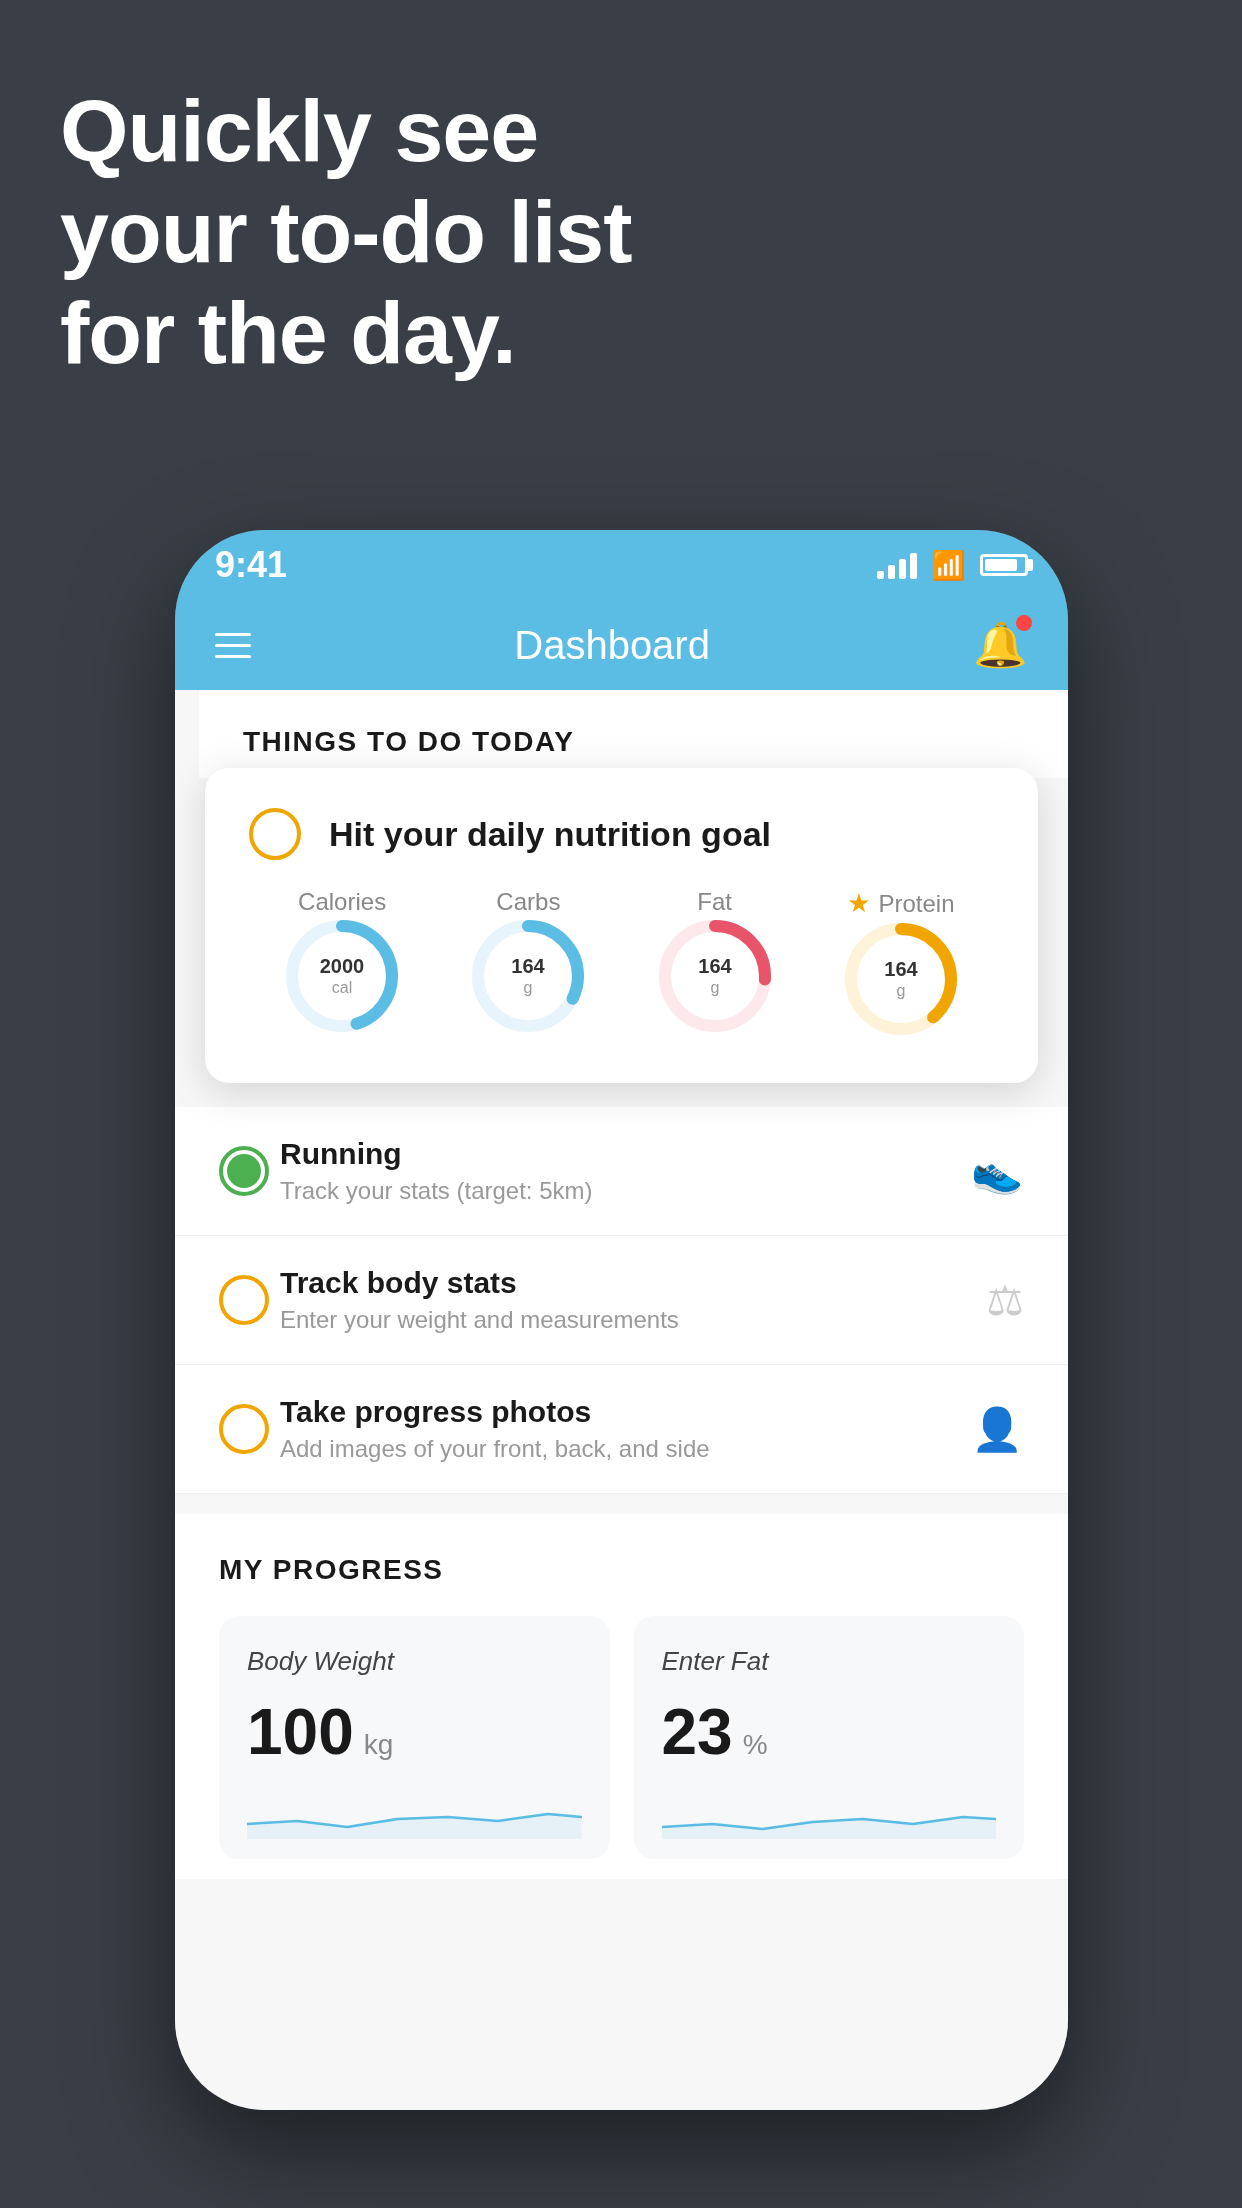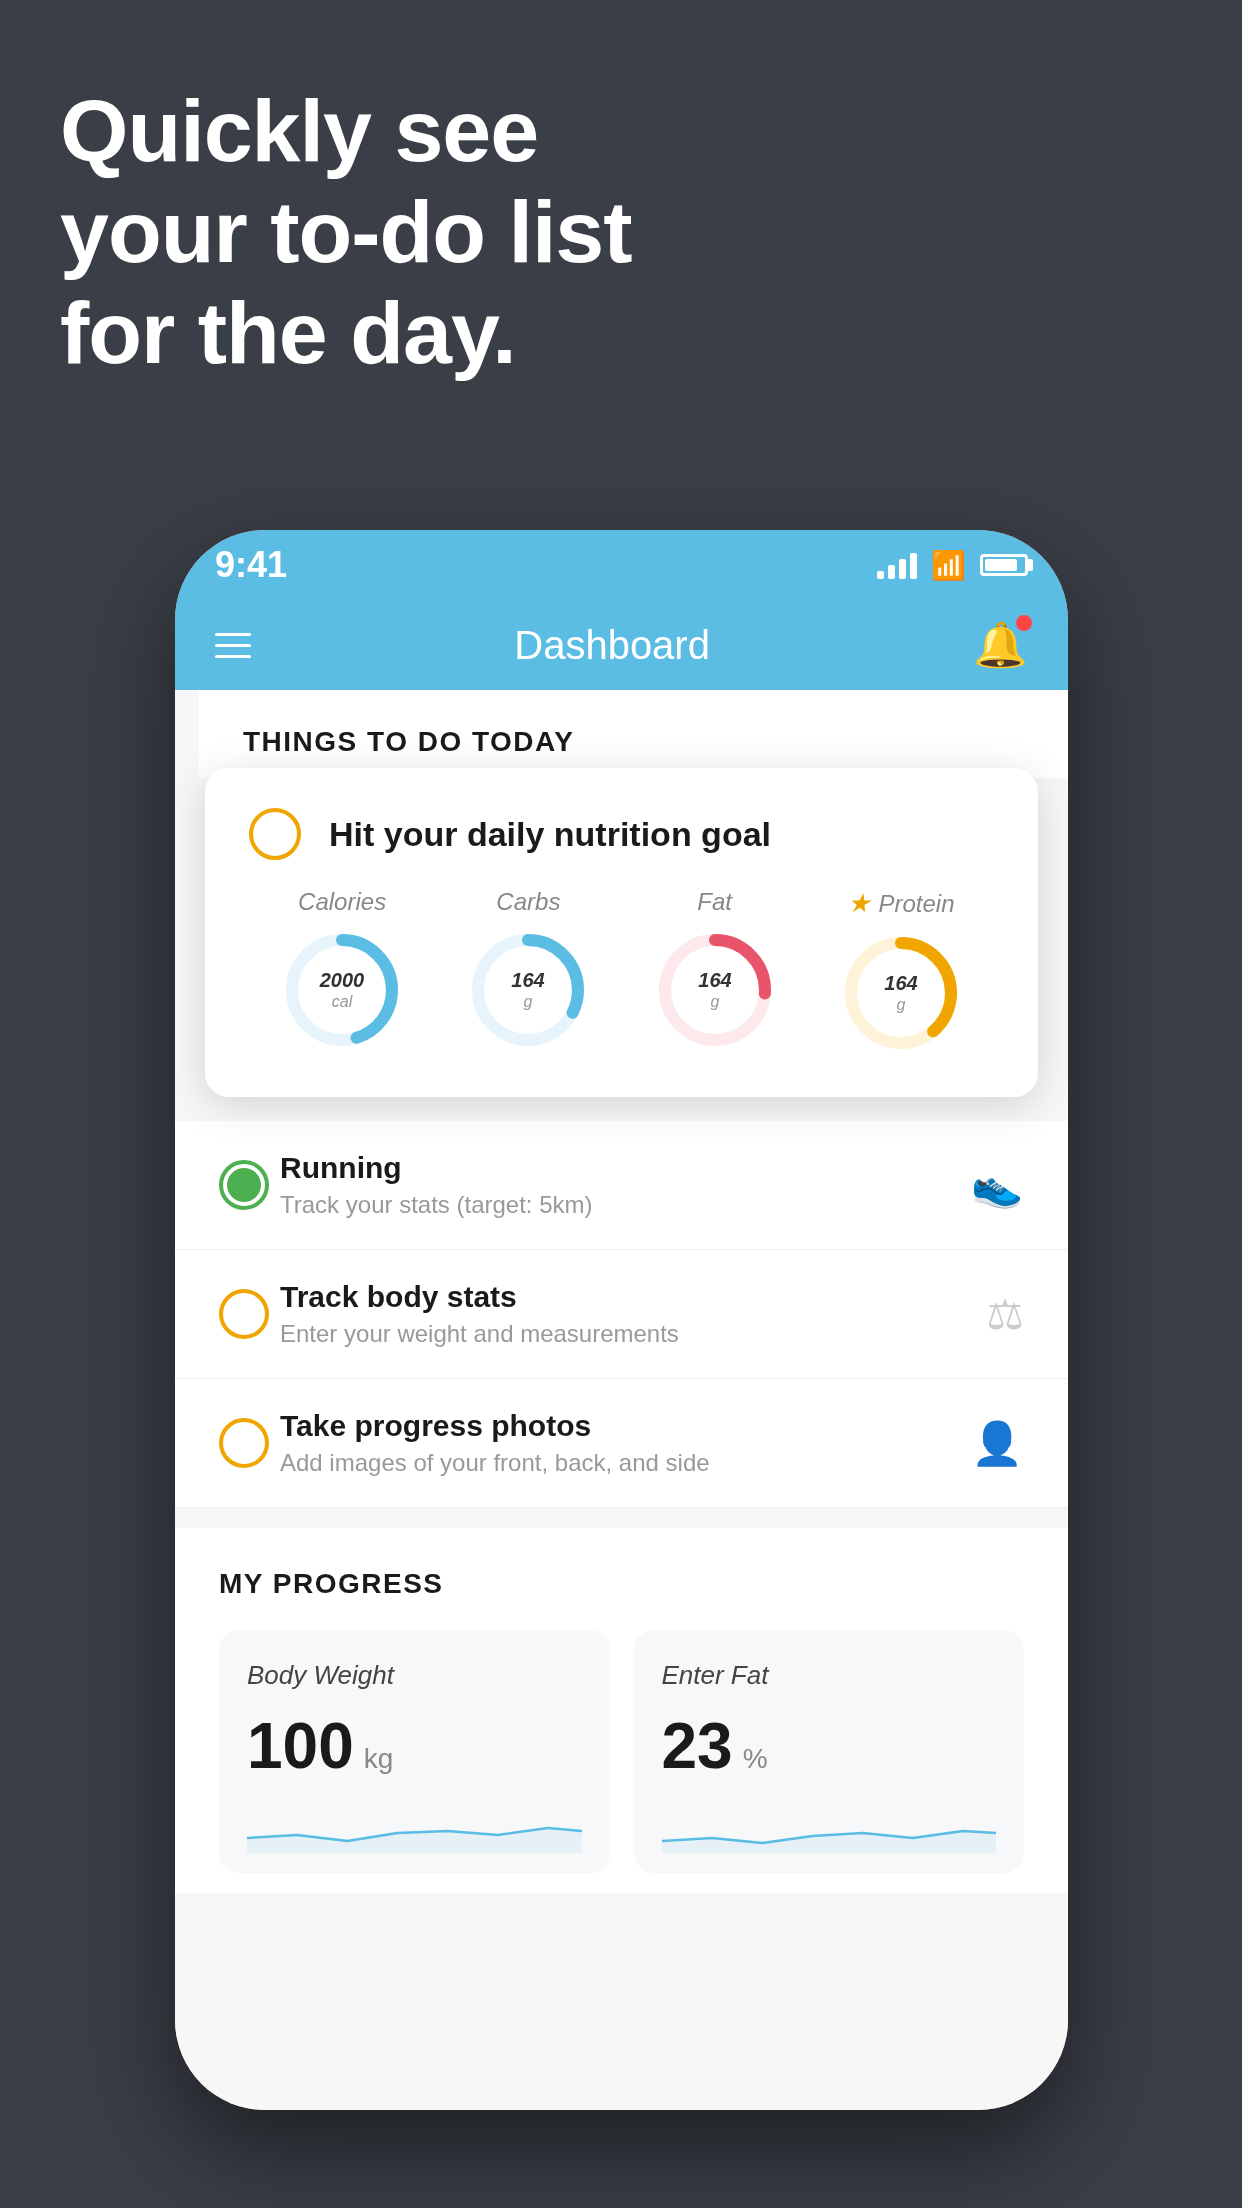--- a/index.html
+++ b/index.html
@@ -24,21 +24,21 @@
       letter-spacing: -1px;
     }
 
     
     .phone-shell {
       position: absolute;
       top: 530px;
       left: 175px;
       width: 893px;
       height: 1580px;
-      background: #fca5a5;
+      background: #737373;
       border-radius: 90px;
       overflow: hidden;
       box-shadow: 0 40px 100px rgba(0,0,0,0.5);
     }
 
     
     .status-bar {
       background: #5bbde4;
       height: 70px;
       display: flex;
@@ -188,22 +188,20 @@
     }
     .nutrition-rings {
       display: flex;
       justify-content: space-around;
       align-items: flex-start;
     }
     .ring-item {
       display: flex;
       flex-direction: column;
       align-items: center;
-      gap: 14px;
-      font-style: italic;
     }
     .ring-label {
       font-size: 24px;
       color: #888;
     }
     .ring-label.star-label {
       display: flex;
       align-items: center;
       gap: 8px;
     }

